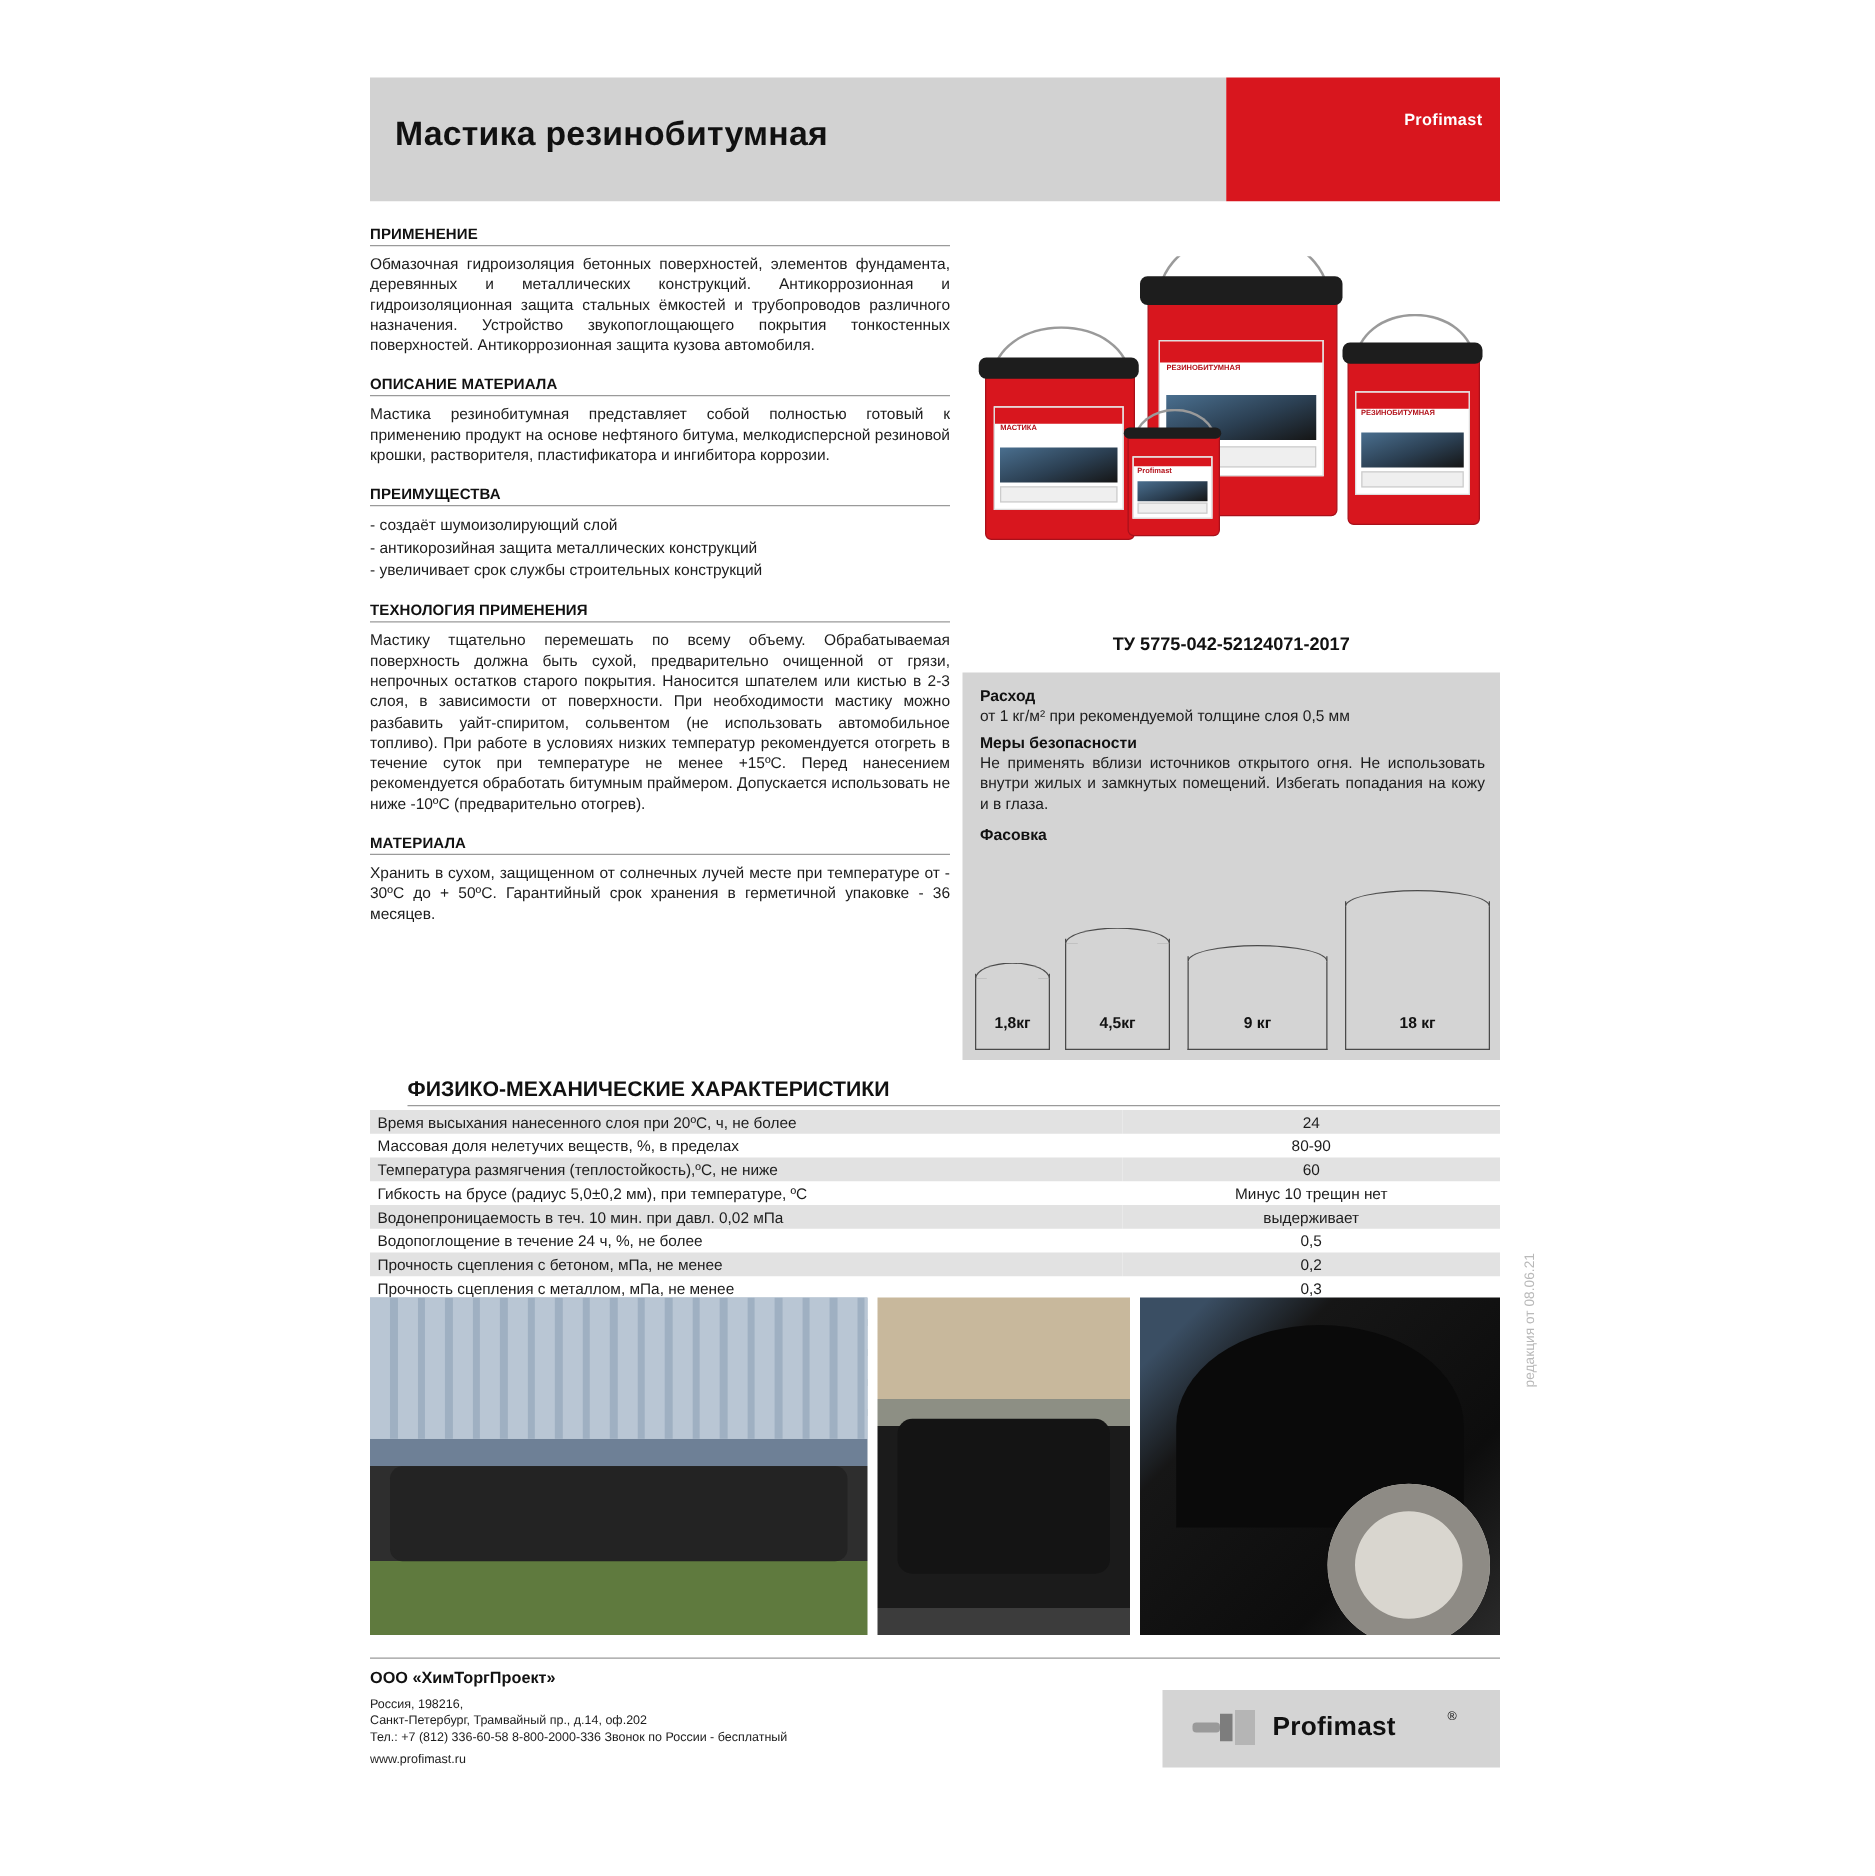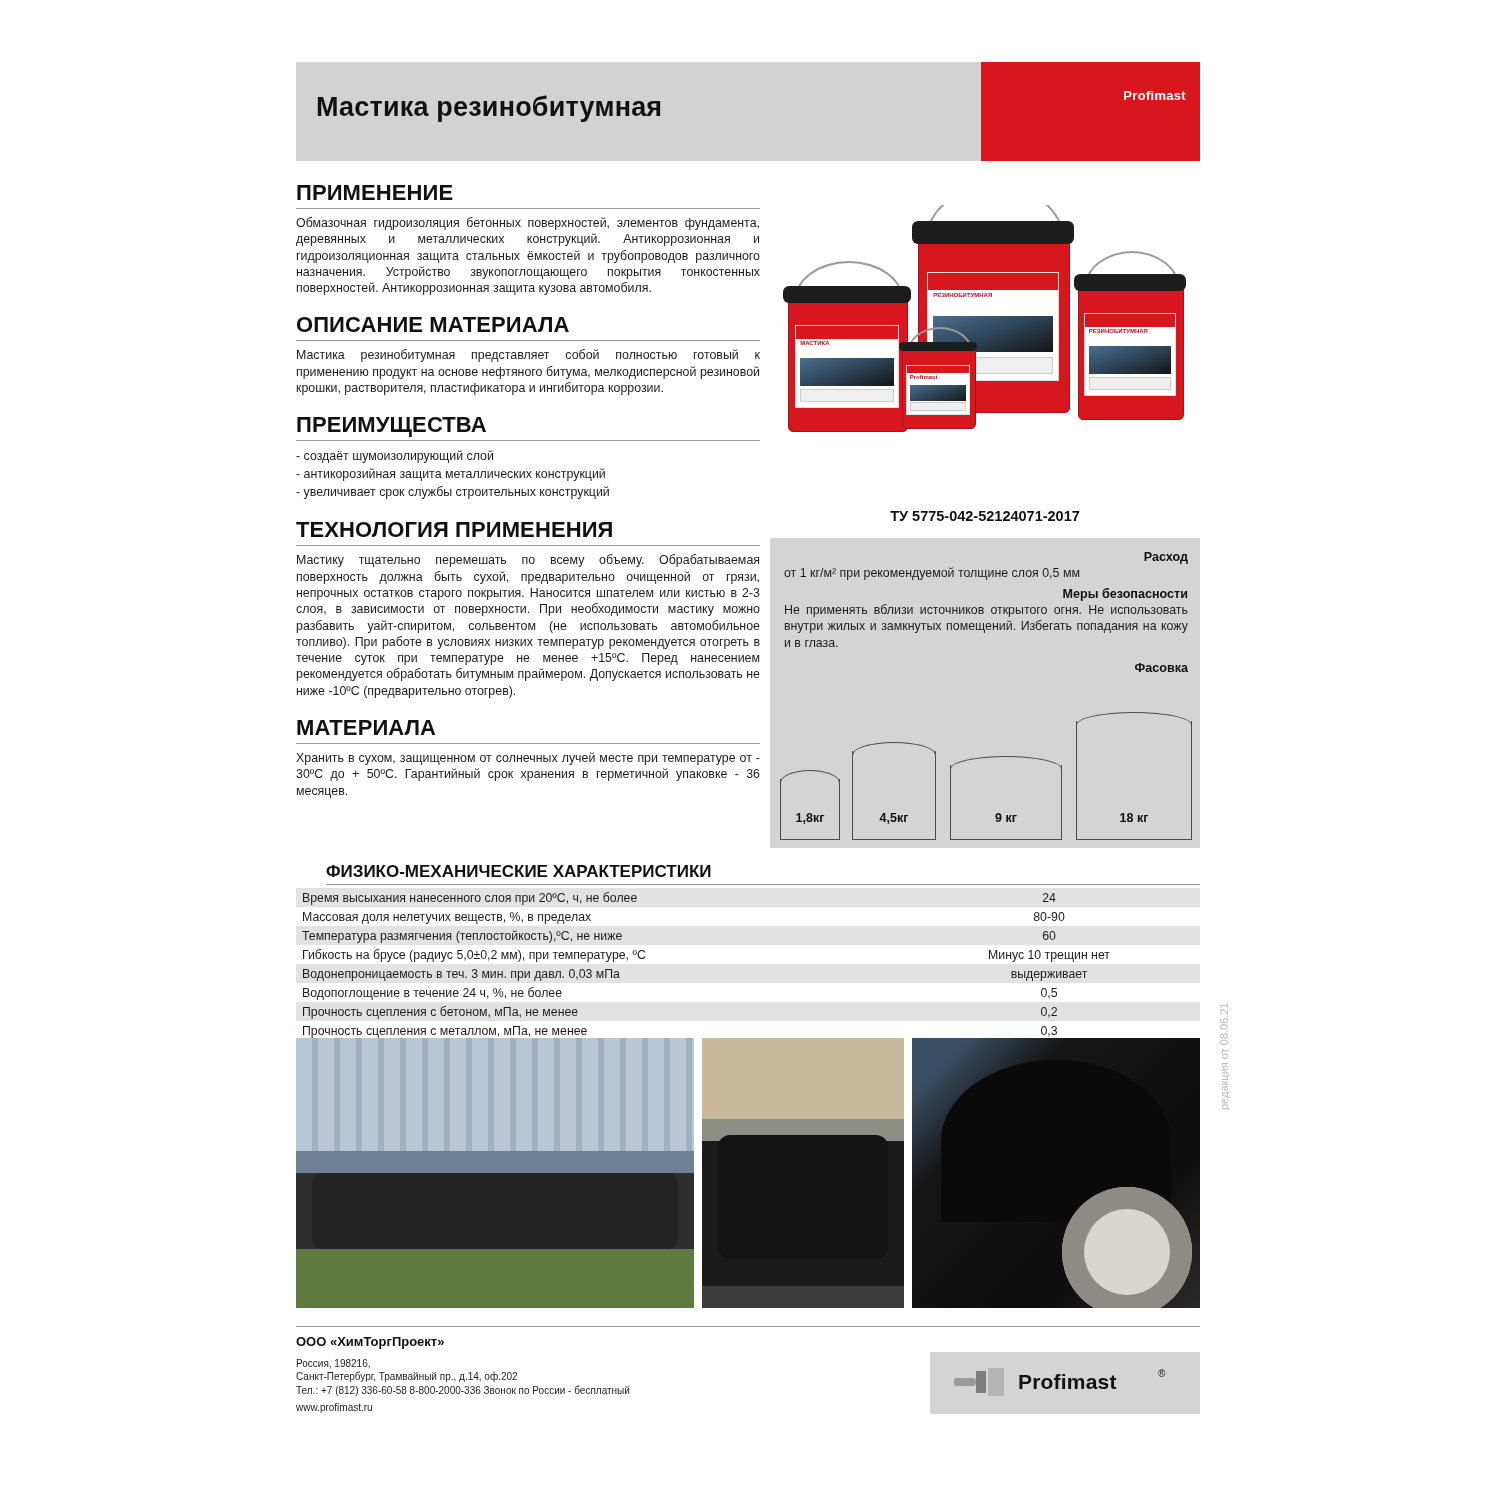--- a/index.html
+++ b/index.html
@@ -21,21 +21,21 @@
   }
   .header-red{position:absolute;left:685px;top:0;width:219px;height:99px;background:#d8161e;}
   .brand-top{
     position:absolute;right:14px;top:26px;
     color:#fff;font-size:13px;font-weight:bold;letter-spacing:.3px;
   }
 
   
   .left{position:absolute;left:296px;top:180px;width:464px;}
   .h2{
-    font-size:22px;font-weight:bold;color:#111;
+    font-size:12px;font-weight:bold;color:#111;
     border-bottom:1.5px solid #9a9a9a;
     padding-bottom:2px;margin-bottom:6px;letter-spacing:.1px;
   }
   .sect{margin-bottom:16px;}
   .body-txt{
     font-size:12.4px;line-height:16.3px;text-align:justify;color:#1c1c1c;
   }
   .bullets{font-size:12.4px;line-height:18px;color:#1c1c1c;}
 
   
@@ -52,21 +52,21 @@
 
   
   .tu{
     position:absolute;left:770px;top:508px;width:430px;text-align:center;
     font-size:14.5px;font-weight:bold;color:#111;
   }
 
   
   .greybox{position:absolute;left:770px;top:538px;width:430px;height:310px;background:#d4d4d4;}
   .gb-inner{position:absolute;left:14px;top:12px;right:12px;}
-  .gb-h{font-size:12.6px;font-weight:bold;color:#111;margin-bottom:1px;text-align:right;}
+  .gb-h{font-size:12.6px;font-weight:bold;color:#111;margin-bottom:1px;}
   .gb-p{font-size:12.4px;line-height:16.2px;color:#1c1c1c;text-align:justify;}
   .pack-row{position:absolute;left:10px;bottom:8px;width:412px;height:150px;}
   .can{position:absolute;bottom:0;background:#d4d4d4;border:1.4px solid #4a4a4a;border-top:none;font-weight:bold;}
   .can-top{position:absolute;left:-1.4px;right:-1.4px;top:-9px;height:12px;
     border:1.4px solid #4a4a4a;border-bottom:none;border-radius:50% 50% 0 0/100% 100% 0 0;background:#d4d4d4;}
   .can-lbl{position:absolute;left:0;width:100%;bottom:14px;text-align:center;font-size:12.5px;color:#111;}
 
   
   .tablewrap{position:absolute;left:296px;top:862px;width:904px;}
   .tbl-h{font-size:17px;font-weight:bold;color:#111;border-bottom:1.5px solid #9a9a9a;padding-bottom:2px;margin-bottom:3px;margin-left:30px;}
@@ -248,21 +248,21 @@
         </tr>
         <tr class="alt">
           <td>Температура размягчения (теплостойкость),ºС, не ниже</td>
           <td class="val">60</td>
         </tr>
         <tr>
           <td>Гибкость на брусе (радиус 5,0±0,2 мм), при температуре, ºС</td>
           <td class="val">Минус 10 трещин нет</td>
         </tr>
         <tr class="alt">
-          <td>Водонепроницаемость в теч. 3 мин. при давл. 0,03 мПа</td>
+          <td>Водонепроницаемость в теч. 10 мин. при давл. 0,02 мПа</td>
           <td class="val">выдерживает</td>
         </tr>
         <tr>
           <td>Водопоглощение в течение 24 ч, %, не более</td>
           <td class="val">0,5</td>
         </tr>
         <tr class="alt">
           <td>Прочность сцепления с бетоном, мПа, не менее</td>
           <td class="val">0,2</td>
         </tr>

